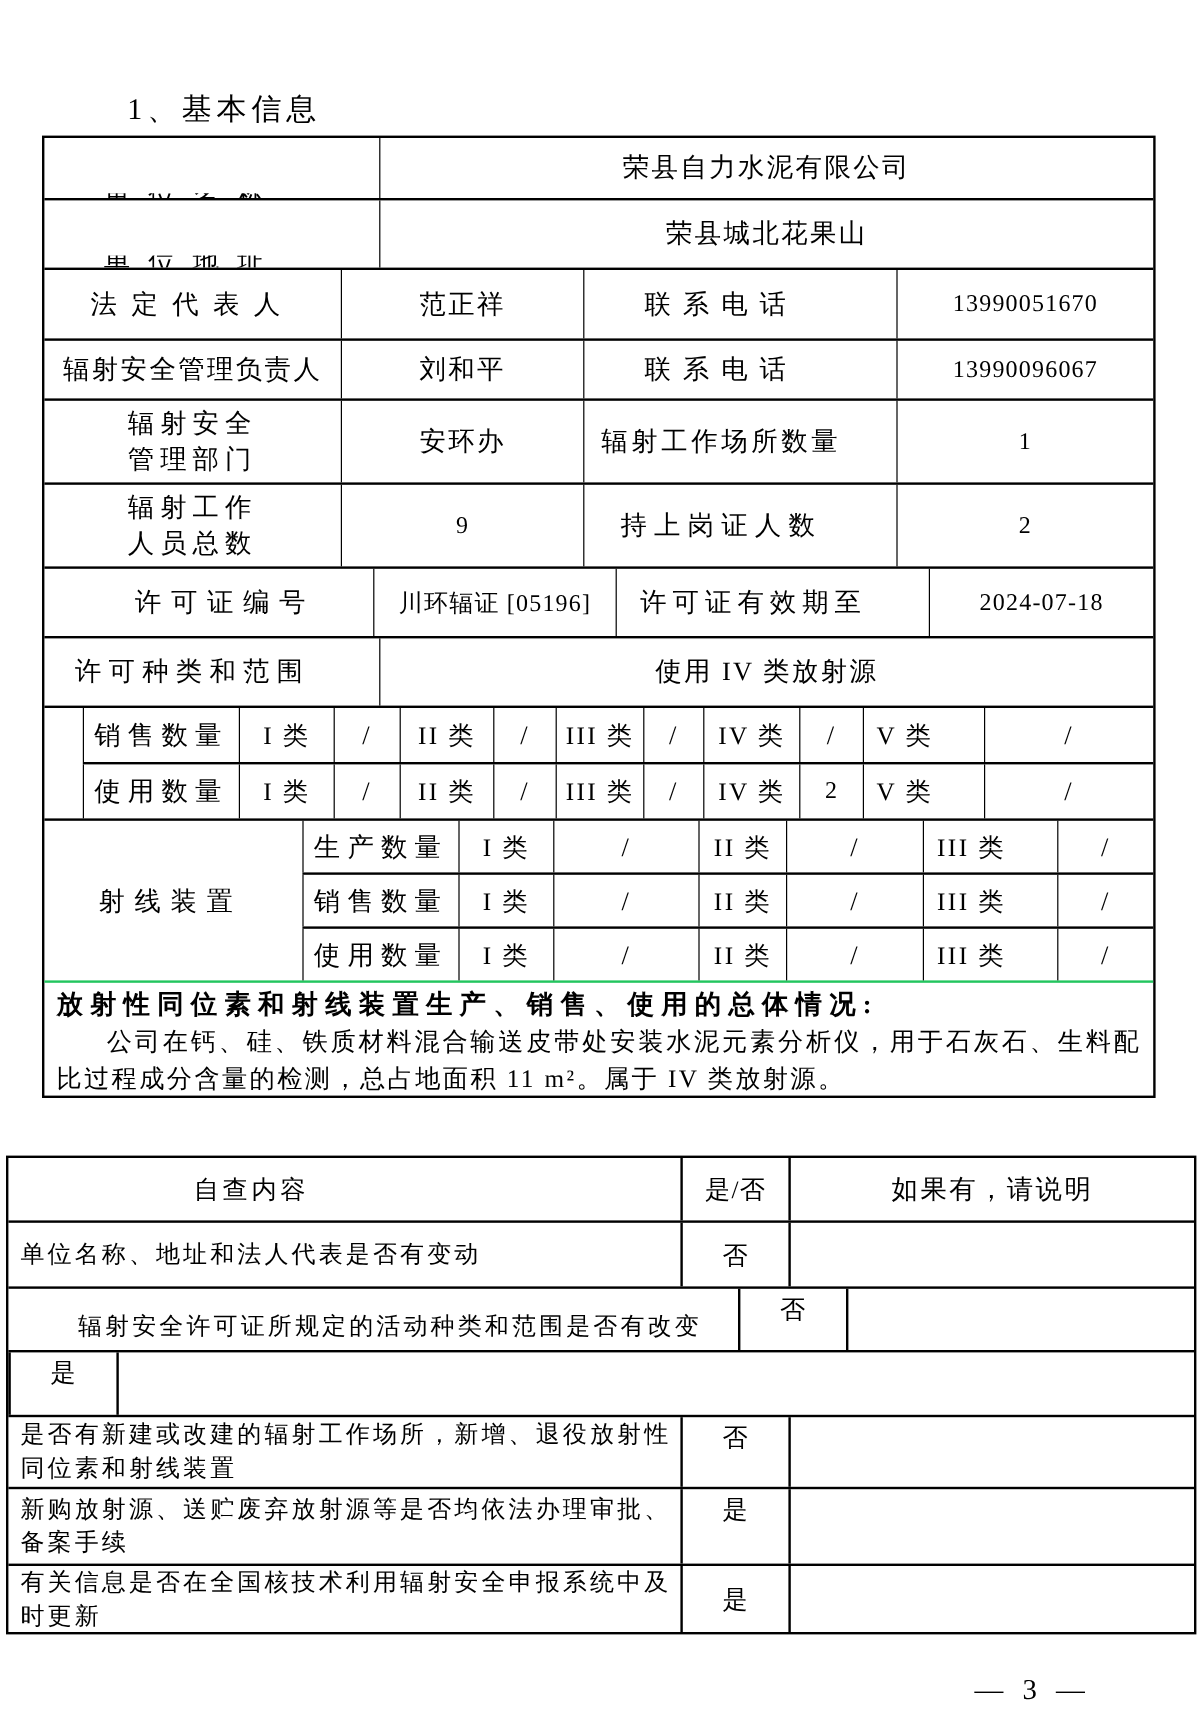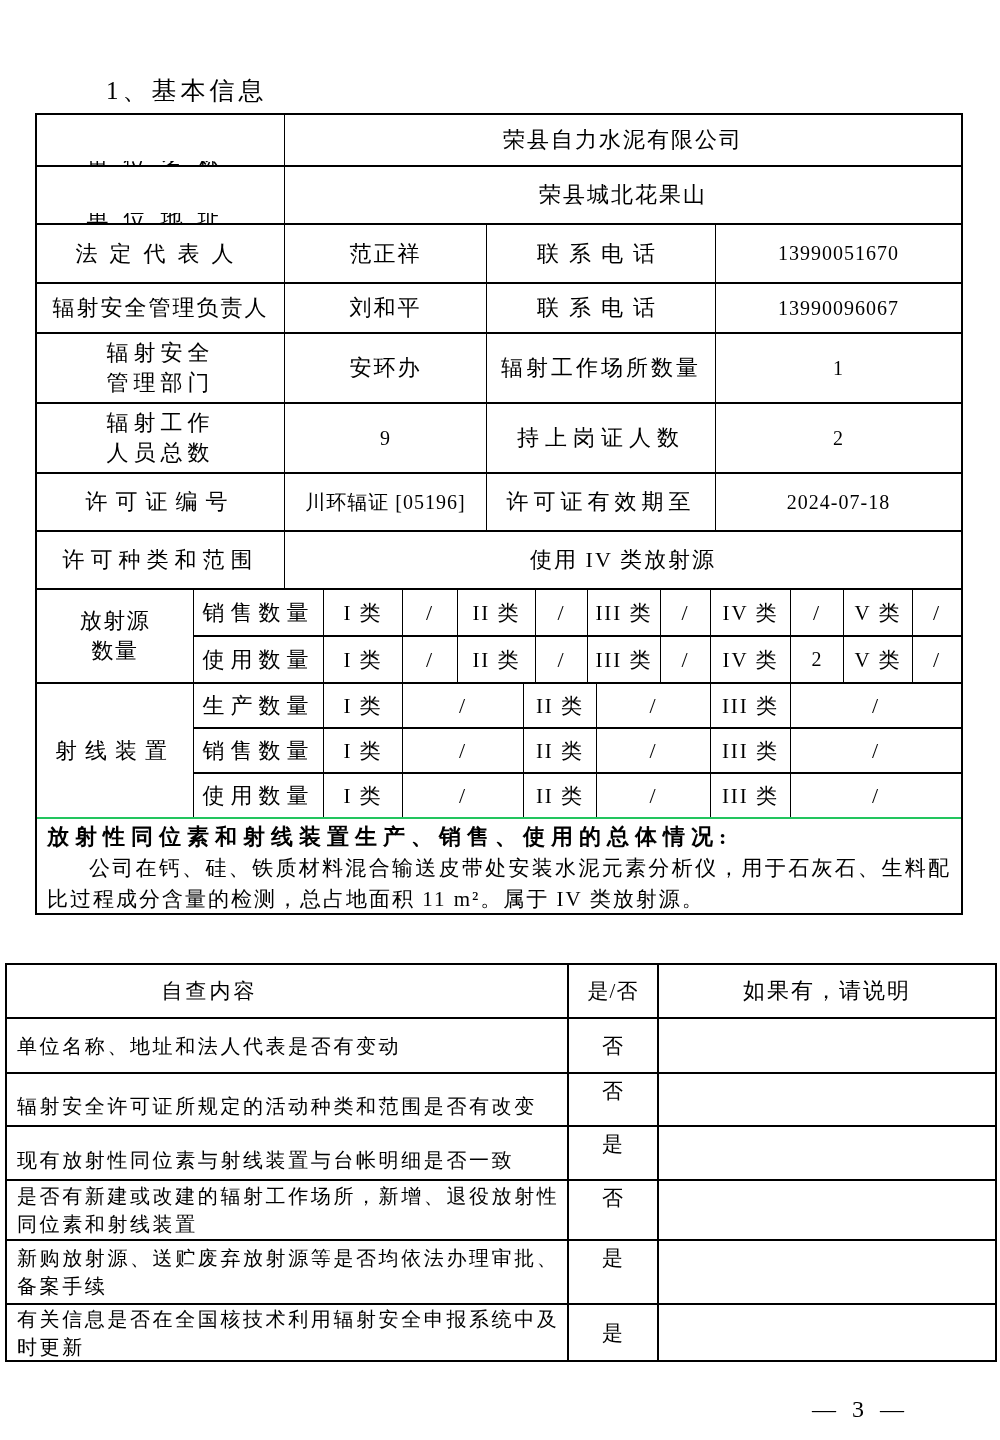--- a/index.html
+++ b/index.html
@@ -10,27 +10,27 @@
   .t1-title { left:106px; top:74px; }
   .t2-title { left:78px;  top:916px; }
 
   
   .row  { display:flex; }
   .cell { display:flex; align-items:center; justify-content:center;
           font-size:22px; letter-spacing:2px; overflow:hidden; }
   .bl1 { border-left:1px solid #000; }
   .bl2 { border-left:2px solid #000; }
   .bt  { border-top:2px solid #000; }
-  .grow { flex:1 1 auto; }
+  .grow { flex:1 1 auto;margin-left:32px; }
   .col2 { flex-direction:column; line-height:30px; }
 
   
   .ls1  { letter-spacing:1.5px; } .ls3  { letter-spacing:3px; }
   .ls5  { letter-spacing:5px; }   .ls6  { letter-spacing:6px; }
-  .ls8  { letter-spacing:8px; }   .ls10 { letter-spacing:10px; }
+  .ls8  { letter-spacing:8px;margin-left:27px; }   .ls10 { letter-spacing:10px; }
   .ls12 { letter-spacing:12px; }  .ls15 { letter-spacing:15px;margin-top:46px; }
   .num  { font-size:20px; letter-spacing:1px; }
   .kcell{ font-size:21px; letter-spacing:2px; }
 
   
   .table1 { position:absolute; left:35px; top:113px; width:928px; border:2px solid #000; }
   .h50{height:50px} .h47{height:58px} .h59{height:59px} .h50b{height:50px}
   .h70{height:70px} .h58{height:58px} .h45{height:45px} .hsrc2{height:47px} .h43{height:43px} .h45d{height:45px}
   .w247{flex:0 0 247px} .w202{flex:0 0 202px} .w229{flex:0 0 229px}
   .w156{flex:0 0 156px} .w130{flex:0 0 130px}
@@ -45,21 +45,21 @@
   
   .table2 { position:absolute; left:5px; top:963px; width:992px; border:2px solid #000; }
   .th52{height:52px} .th55{height:55px} .th53{height:53px} .th54{height:54px}
   .th60{height:60px} .th64{height:64px} .th57{height:57px}
   .qc { flex:0 0 560px; display:flex; align-items:center;
         padding:0 4px 0 10px; font-size:20px; letter-spacing:2.6px; line-height:28px; }
   .ac { flex:0 0 90px; }
   .rc { flex:1 1 auto; }
   .acell { font-size:21px; letter-spacing:1px; }
   .hdr-q { justify-content:center; padding-right:165px; font-size:21px; letter-spacing:3px; }
-  .q-bottom { align-items:flex-end; padding-bottom:5px; }
+  .q-bottom { align-items:flex-end; padding-bottom:5px;margin-left:48px; }
   .a-top    { align-items:flex-start; padding-top:3px; }
   .tight    { padding-right:4px; }
 
   .pageno { position:absolute; left:812px; top:1396px; font-size:24px; letter-spacing:5px; white-space:nowrap; }
 </style>
 </head>
 <body>
 
 <div class="page">
 
@@ -117,24 +117,20 @@
       <div class="cell w229 bl1 ls5">许可证有效期至</div>
       <div class="cell grow bl1 num">2024-07-18</div>
     </div>
 
     <div class="row bt h58">
       <div class="cell w247 ls6">许可种类和范围</div>
       <div class="cell grow bl1">使用 IV 类放射源</div>
     </div>
 
     <div class="row bt">
-      <div class="cell w156 col2 ls1">
-        <span>放射源</span>
-        <span>数量</span>
-      </div>
       <div class="grow">
         <div class="row h45">
           <div class="cell w130 bl1 ls6">销售数量</div>
           <div class="cell w79 bl1 kcell">I 类</div>
           <div class="cell w55 bl1">/</div>
           <div class="cell w78 bl1 kcell">II 类</div>
           <div class="cell w52 bl1">/</div>
           <div class="cell w73 bl1 kcell">III 类</div>
           <div class="cell w50 bl1">/</div>
           <div class="cell w80 bl1 kcell">IV 类</div>
@@ -213,21 +209,20 @@
       <div class="cell rc bl2"></div>
     </div>
 
     <div class="row bt th53">
       <div class="qc q-bottom">辐射安全许可证所规定的活动种类和范围是否有改变</div>
       <div class="cell ac bl2 acell a-top">否</div>
       <div class="cell rc bl2"></div>
     </div>
 
     <div class="row bt th54">
-      <div class="qc q-bottom">现有放射性同位素与射线装置与台帐明细是否一致</div>
       <div class="cell ac bl2 acell a-top">是</div>
       <div class="cell rc bl2"></div>
     </div>
 
     <div class="row bt th60">
       <div class="qc">是否有新建或改建的辐射工作场所，新增、退役放射性同位素和射线装置</div>
       <div class="cell ac bl2 acell a-top">否</div>
       <div class="cell rc bl2"></div>
     </div>
 

